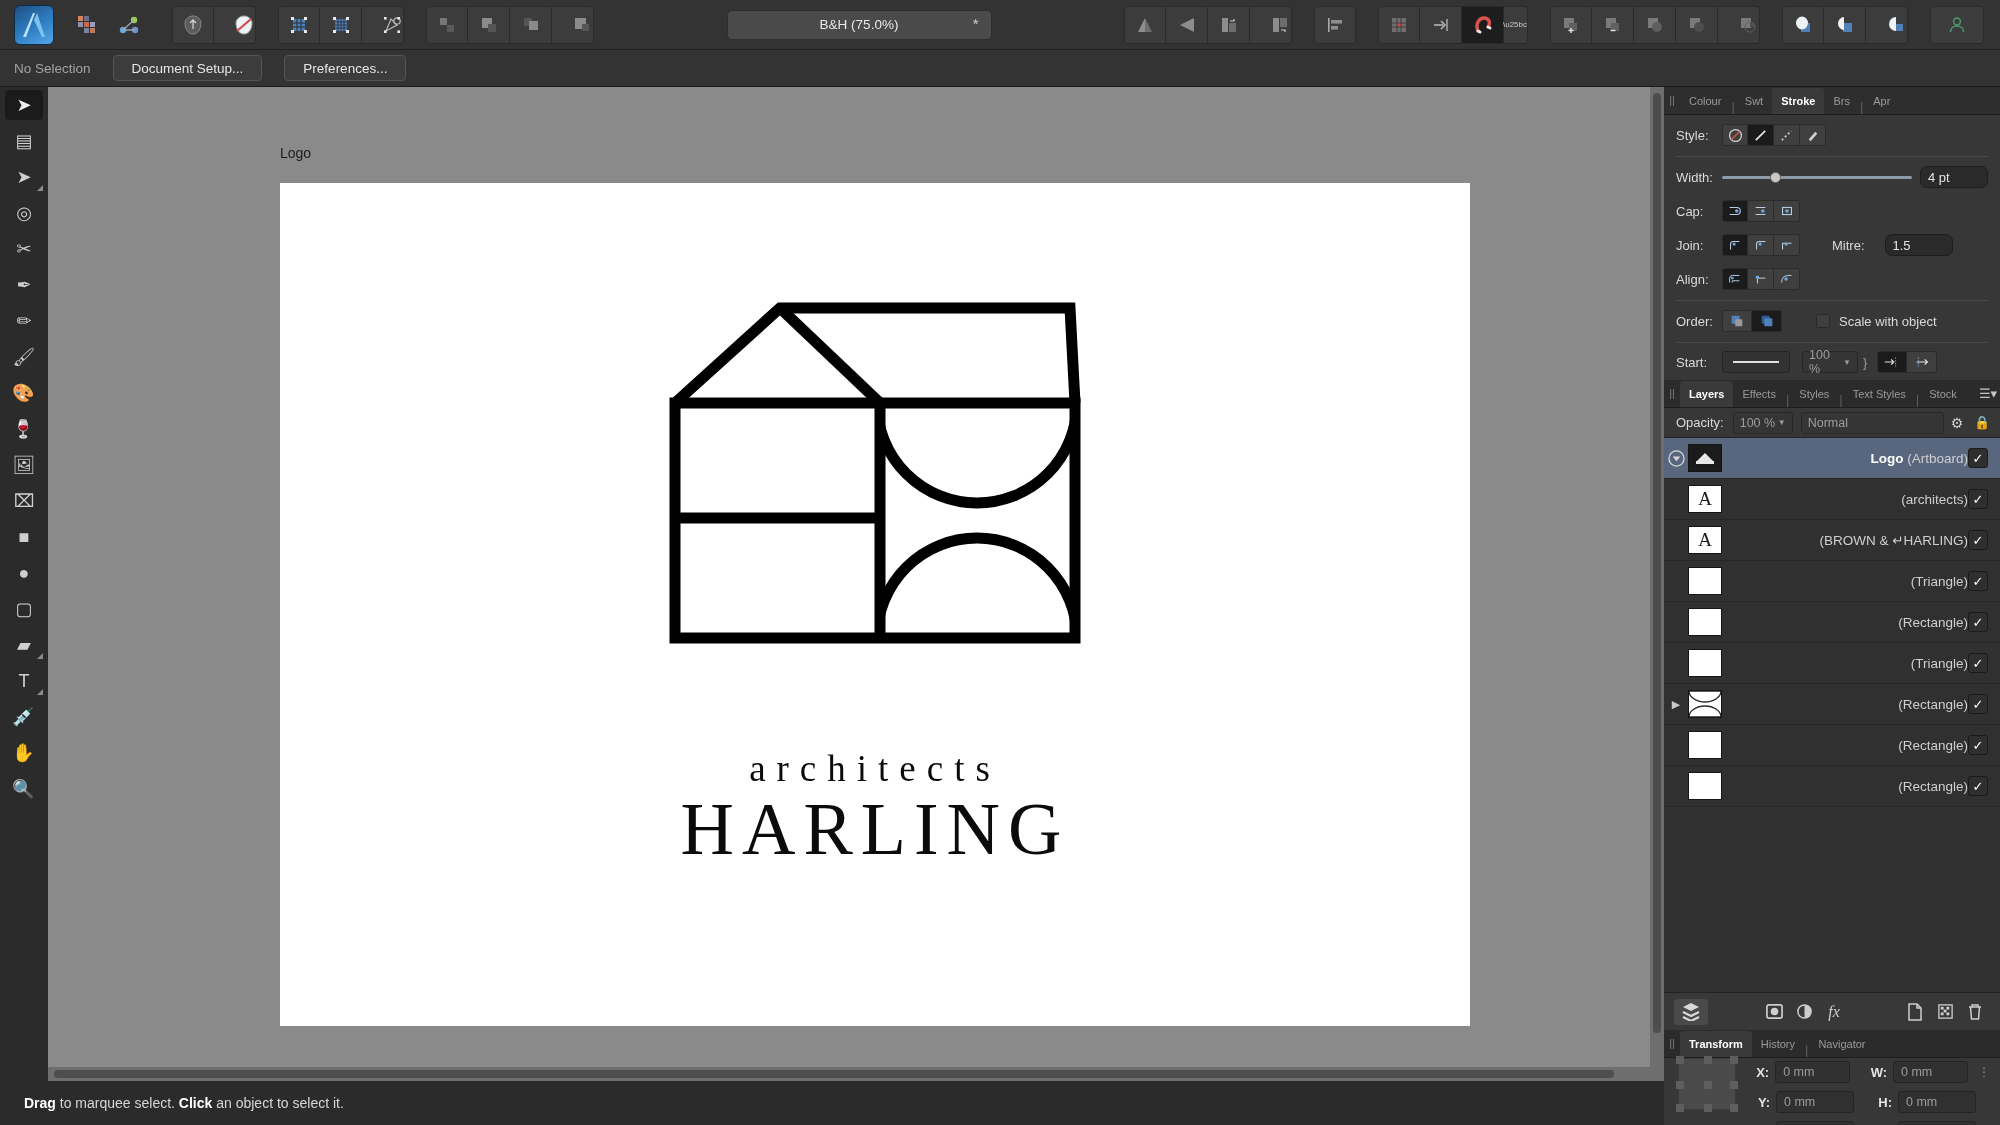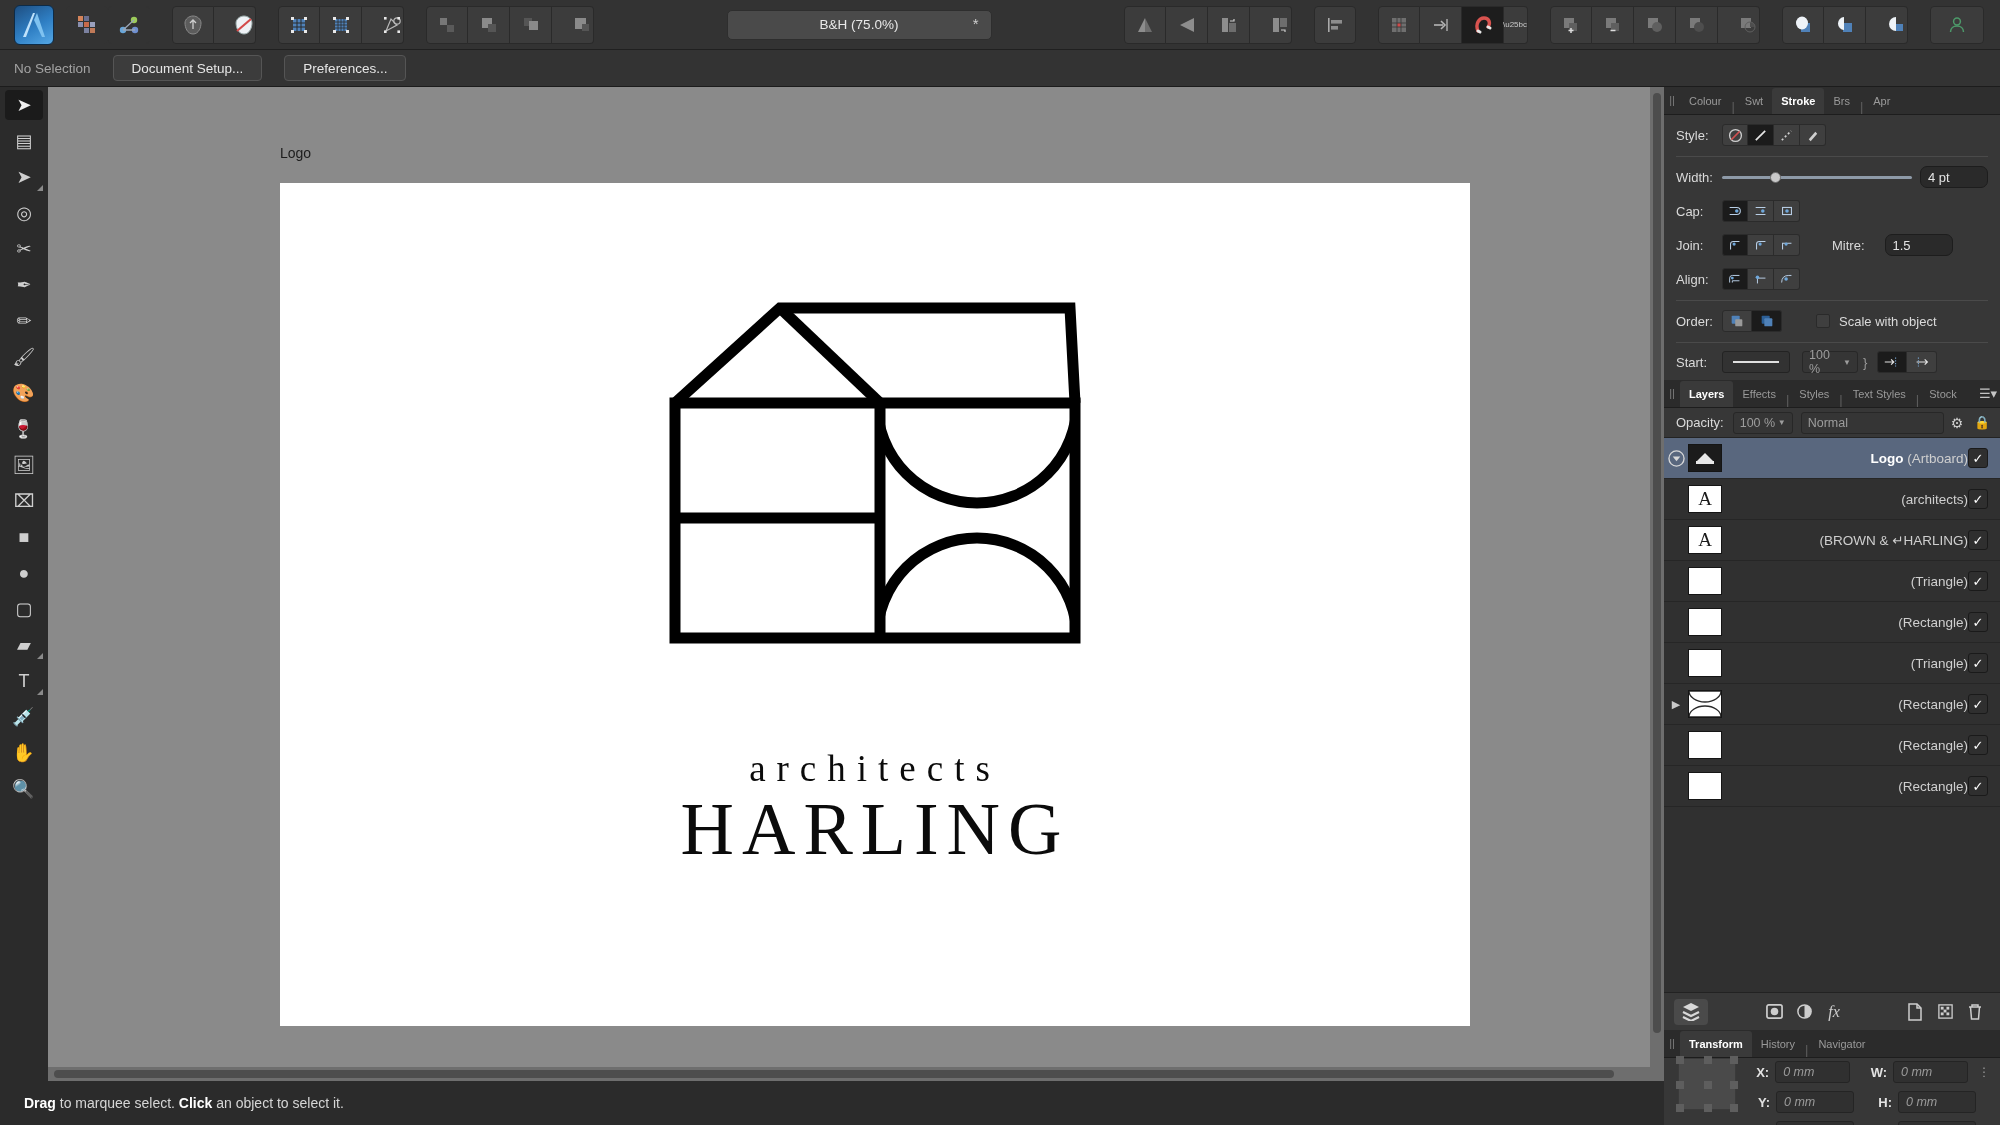--- a/index.html
+++ b/index.html
@@ -168,21 +168,21 @@
   }
   .lfbtn{ width:30px;height:26px;display:flex;align-items:center;justify-content:center;color:#cdcdcd;font-size:15px; }
   .lfbtn.boxed{ background:#4a4a4a;border-radius:4px;margin-left:10px;width:34px; }
 
   
   #transformpanel{ position:absolute;left:0;top:943px;width:336px;height:95px;background:#373737; }
   .tfrow{ display:flex;align-items:center;height:24px;margin-top:6px; }
   .tflab{ color:#e2e2e2;font-size:13px;font-weight:bold;width:18px;text-align:right;margin-right:6px; }
   .tfbox{
     width:78px;height:22px;background:#303030;border:1px solid #242424;border-radius:3px;
-    color:#9b9b9b;font-size:12.5px;display:flex;align-items:center;padding:0 7px;font-style:italic;
+    color:#9b9b9b;font-size:12.5px;display:flex;align-items:center;padding:0 7px;
   }
   #anchorgrid{
     position:absolute;left:14px;top:28px;width:58px;height:52px;background:#4a4a4a;
     border:1px solid #3a3a3a;
   }
   #anchorgrid span{ position:absolute;width:8px;height:8px;background:#5e5e5e; }
 </style>
 </head>
 <body>
 

